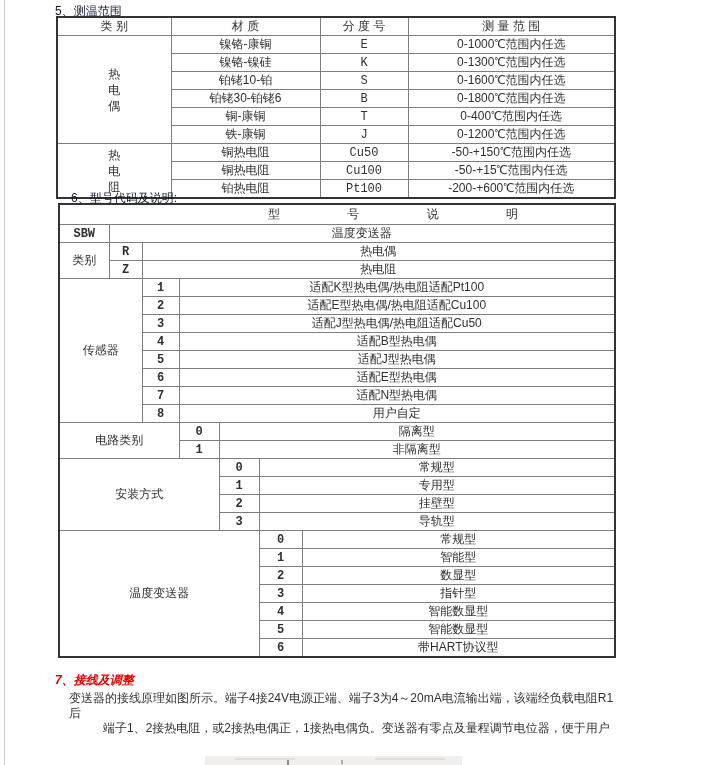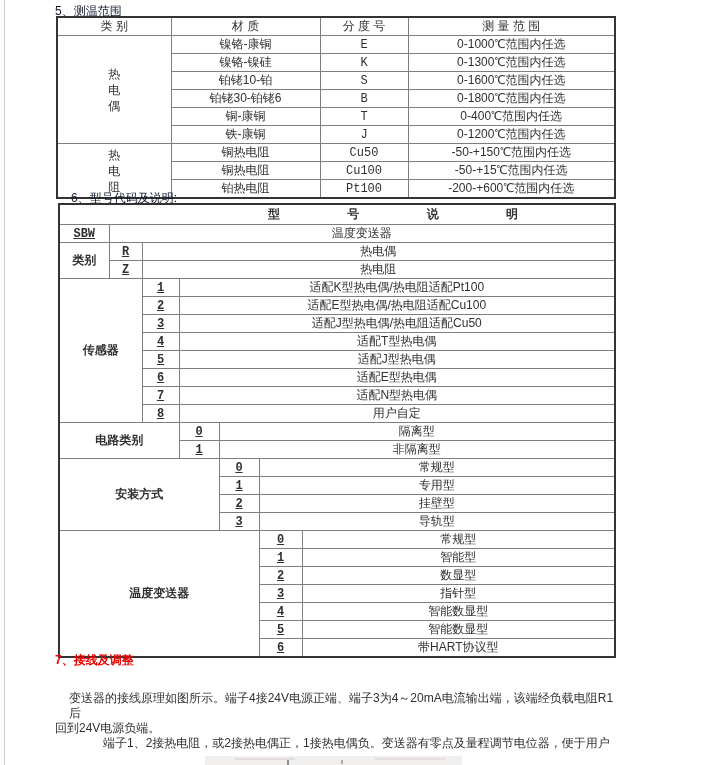--- a/index.html
+++ b/index.html
@@ -10,23 +10,23 @@
   }
   .left-rule{position:absolute;left:4px;top:0;width:1px;height:765px;background:#cccccc;}
   .sec-title{position:absolute;left:55px;white-space:nowrap;color:#0f172a;}
   .sec-title.red{color:#e60000;font-weight:bold;}
   table{border-collapse:collapse;table-layout:fixed;position:absolute;}
   td{border:1px solid #7e7e7e;text-align:center;vertical-align:middle;padding:0;overflow:hidden;white-space:nowrap;}
   .t1{left:56px;top:16px;width:558px;border:2px solid #333333;}
   .t1 td{height:16px;margin-left:14px;}
   .t2{left:58px;top:203px;width:556px;border:2px solid #333333;}
   .t2 td{height:17px;}
-  .t2 td.hdr{height:19px;padding-left:112px;word-spacing:64px;font-weight:bold;margin-top:36px;}
-  .lbl{font-weight:bold;}
-  .code{font-weight:bold;font-family:"Liberation Mono", monospace;text-decoration:underline;}
+  .t2 td.hdr{height:19px;padding-left:112px;word-spacing:64px;font-weight:normal;margin-top:36px;}
+  .lbl{font-weight:normal;}
+  .code{font-weight:bold;font-family:"Liberation Mono", monospace;}
   .mono{font-family:"Liberation Mono", monospace;}
   .vstack{width:14px;margin:0 auto;line-height:16px;word-break:break-all;white-space:normal;text-align:center;}
   .para{position:absolute;left:55px;top:691px;width:565px;line-height:15px;color:#303030;}
   .para .ind1{padding-left:14px;}
   .para .ind4{padding-left:48px;}
   .diagram-sliver{position:absolute;left:205px;top:756px;width:257px;height:9px;background:#f1eeee;}
   .diagram-sliver .speck1{position:absolute;left:82px;top:4px;width:2px;height:5px;background:#8f8f8f;}
   .diagram-sliver .speck2{position:absolute;left:136px;top:4px;width:2px;height:4px;background:#b5a8a8;}
   .diagram-sliver .speck3{position:absolute;left:30px;top:2px;width:60px;height:2px;background:#e3dcdc;}
   .diagram-sliver .speck4{position:absolute;left:170px;top:2px;width:70px;height:2px;background:#e6dede;}
@@ -143,21 +143,21 @@
   <tr>
     <td class="code">2</td>
     <td colspan="4">适配E型热电偶/热电阻适配Cu100</td>
   </tr>
   <tr>
     <td class="code">3</td>
     <td colspan="4">适配J型热电偶/热电阻适配Cu50</td>
   </tr>
   <tr>
     <td class="code">4</td>
-    <td colspan="4">适配T型热电偶</td>
+    <td colspan="4">适配B型热电偶</td>
   </tr>
   <tr>
     <td class="code">5</td>
     <td colspan="4">适配J型热电偶</td>
   </tr>
   <tr>
     <td class="code">6</td>
     <td colspan="4">适配E型热电偶</td>
   </tr>
   <tr>
@@ -219,25 +219,24 @@
     <td class="code">5</td>
     <td>智能数显型</td>
   </tr>
   <tr>
     <td class="code">6</td>
     <td>带HART协议型</td>
   </tr>
 </tbody>
   </table>
 
-<div class="sec-title red" style="top:652px;">7、接线及调整</div>
+<div class="sec-title red" style="top:672px;font-style:italic;">7、接线及调整</div>
 
 <div class="para">
   <div class="ind1">变送器的接线原理如图所示。端子4接24V电源正端、端子3为4～20mA电流输出端，该端经负载电阻R1后</div>
-  <div>回到24V电源负端。</div>
   <div class="ind4">端子1、2接热电阻，或2接热电偶正，1接热电偶负。变送器有零点及量程调节电位器，便于用户</div>
 
 </div>
 
 <div class="diagram-sliver">
   <div class="speck3"></div>
   <div class="speck4"></div>
   <div class="speck1"></div>
   <div class="speck2"></div>
 </div>

